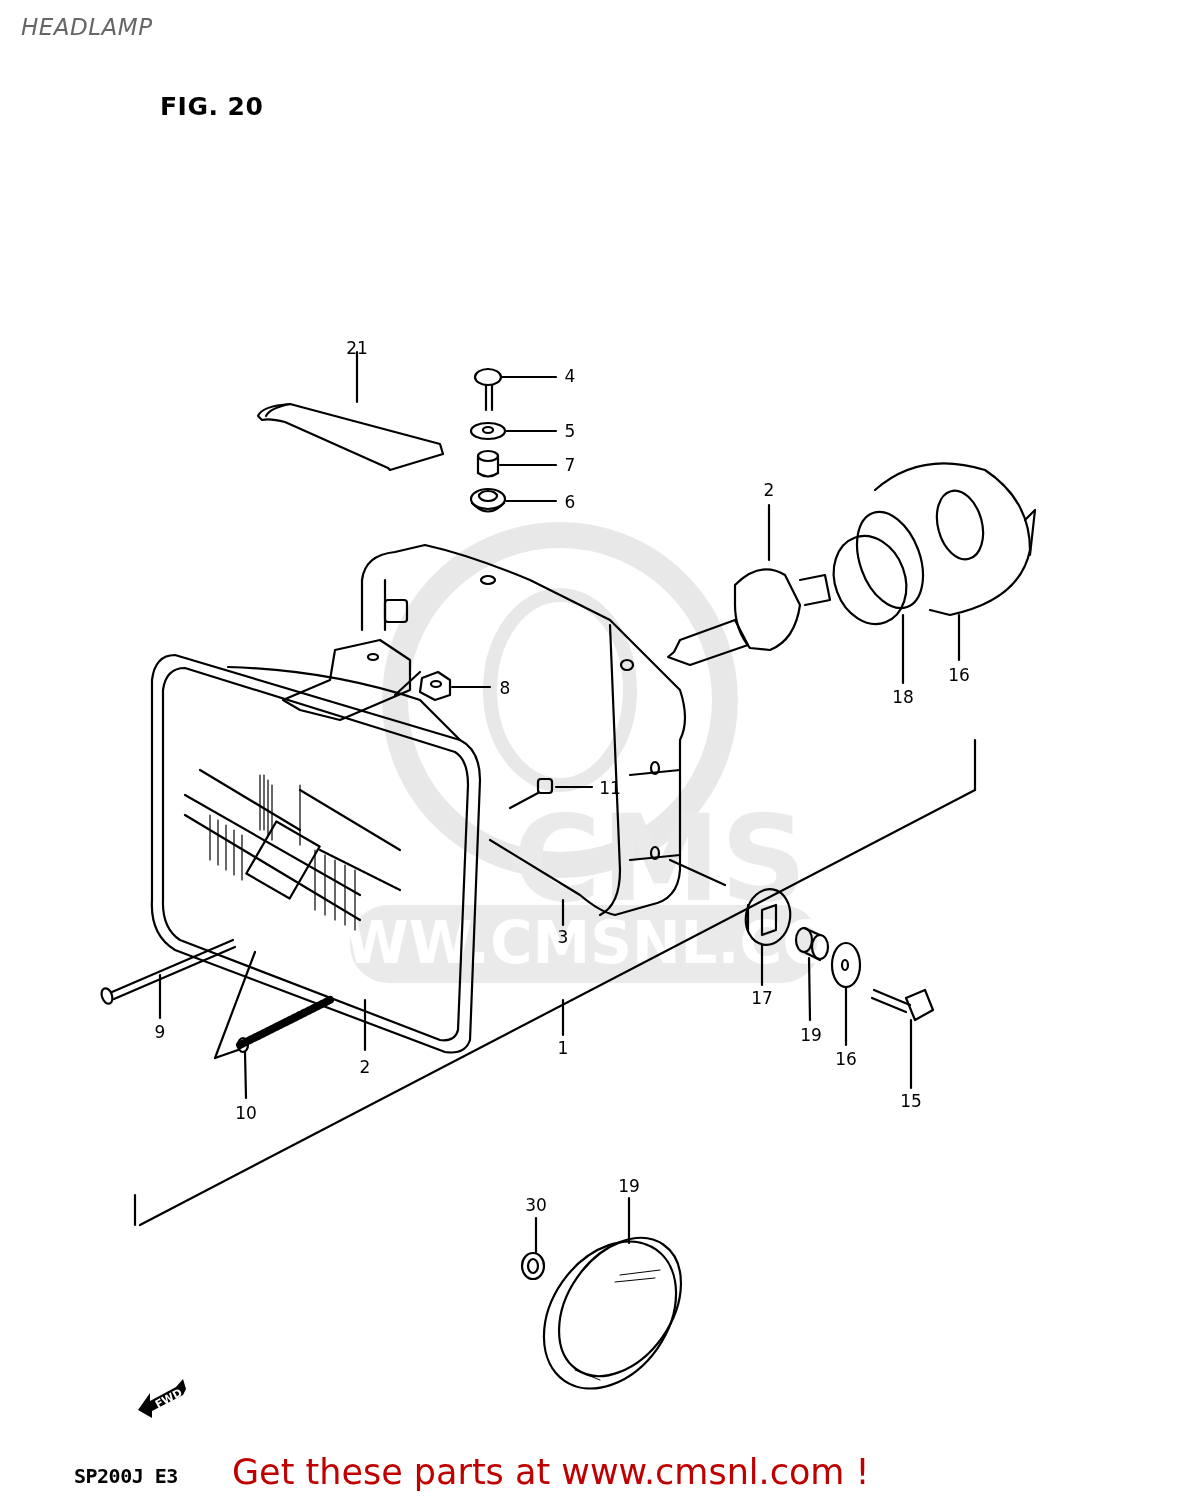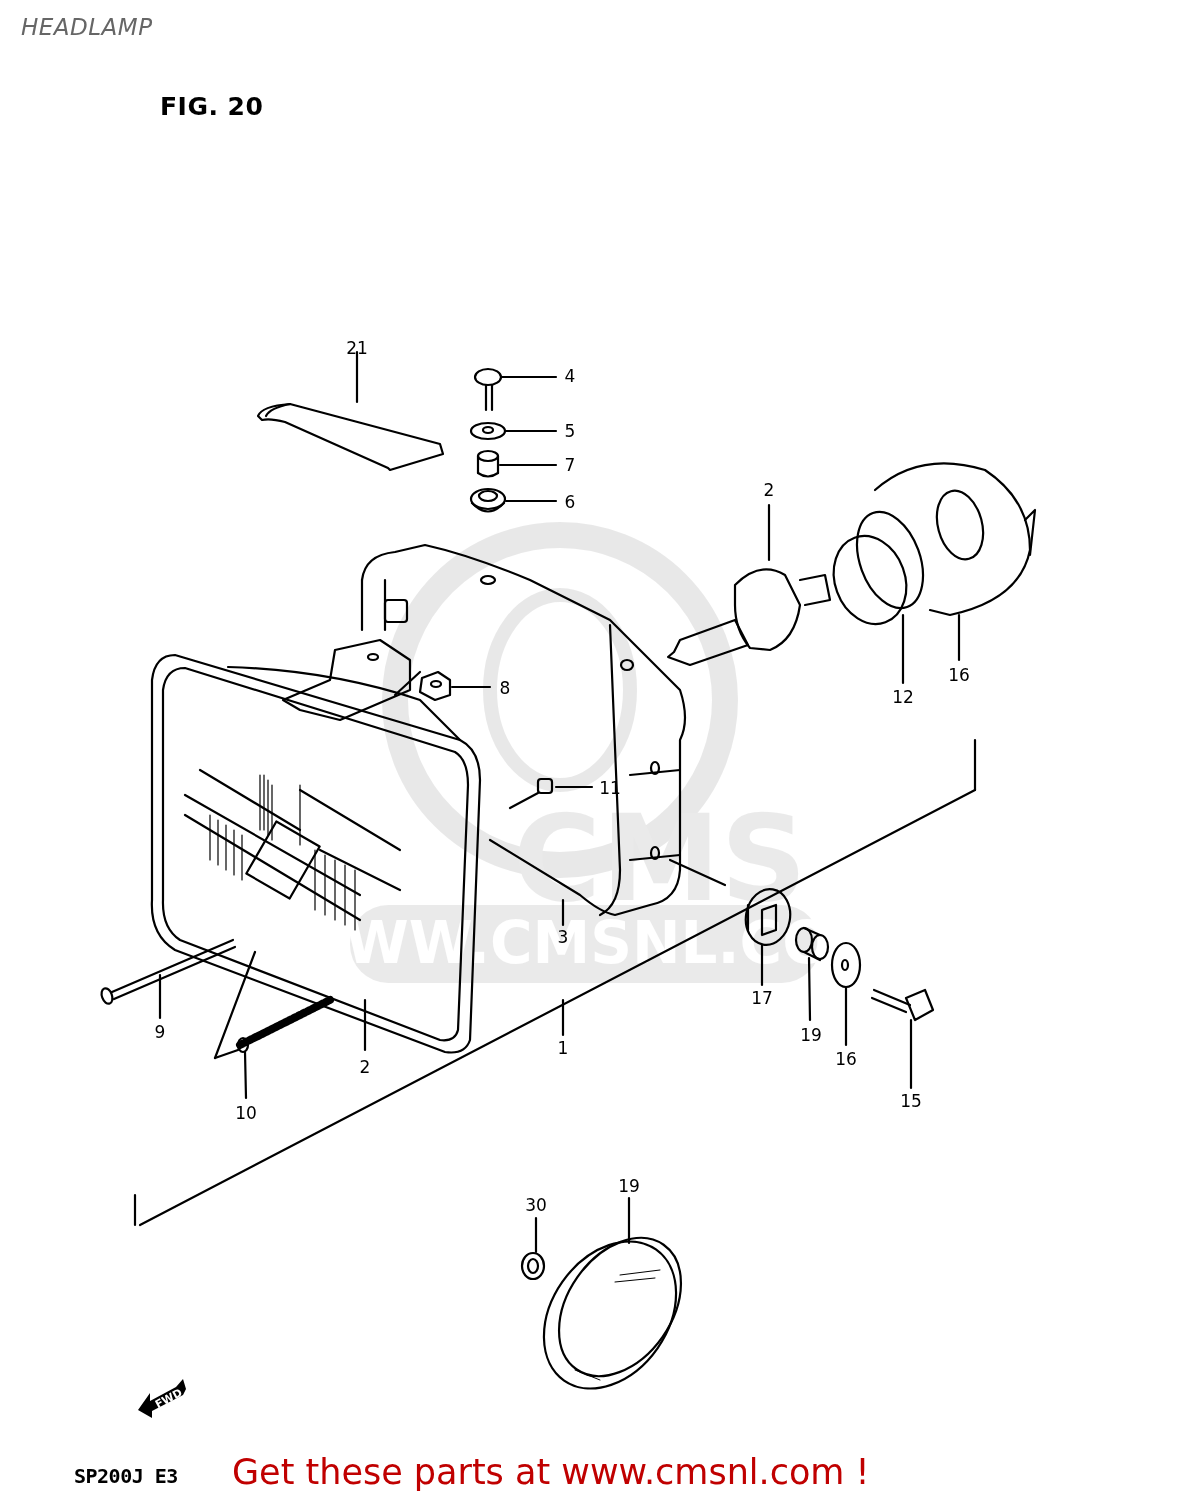--- a/index.html
+++ b/index.html
@@ -225,21 +225,21 @@
     <div class="callout" style="left: 365px; top: 1067px;">2</div>
     <div class="callout" style="left: 563px; top: 937px;">3</div>
     <div class="callout" style="left: 570px; top: 376px;">4</div>
     <div class="callout" style="left: 570px; top: 431px;">5</div>
     <div class="callout" style="left: 570px; top: 502px;">6</div>
     <div class="callout" style="left: 570px; top: 465px;">7</div>
     <div class="callout" style="left: 505px; top: 688px;">8</div>
     <div class="callout" style="left: 160px; top: 1032px;">9</div>
     <div class="callout" style="left: 246px; top: 1113px;">10</div>
     <div class="callout" style="left: 610px; top: 788px;">11</div>
-    <div class="callout" style="left: 903px; top: 697px;">12</div>
+    <div class="callout" style="left: 903px; top: 697px;">18</div>
     <div class="callout" style="left: 959px; top: 675px;">16</div>
     <div class="callout" style="left: 769px; top: 490px;">2</div>
     <div class="callout" style="left: 911px; top: 1101px;">15</div>
     <div class="callout" style="left: 846px; top: 1059px;">16</div>
     <div class="callout" style="left: 762px; top: 998px;">17</div>
     <div class="callout" style="left: 811px; top: 1035px;">19</div>
     <div class="callout" style="left: 629px; top: 1186px;">19</div>
     <div class="callout" style="left: 536px; top: 1205px;">30</div>
     <div class="callout" style="left: 357px; top: 348px;">21</div>
   </div>

